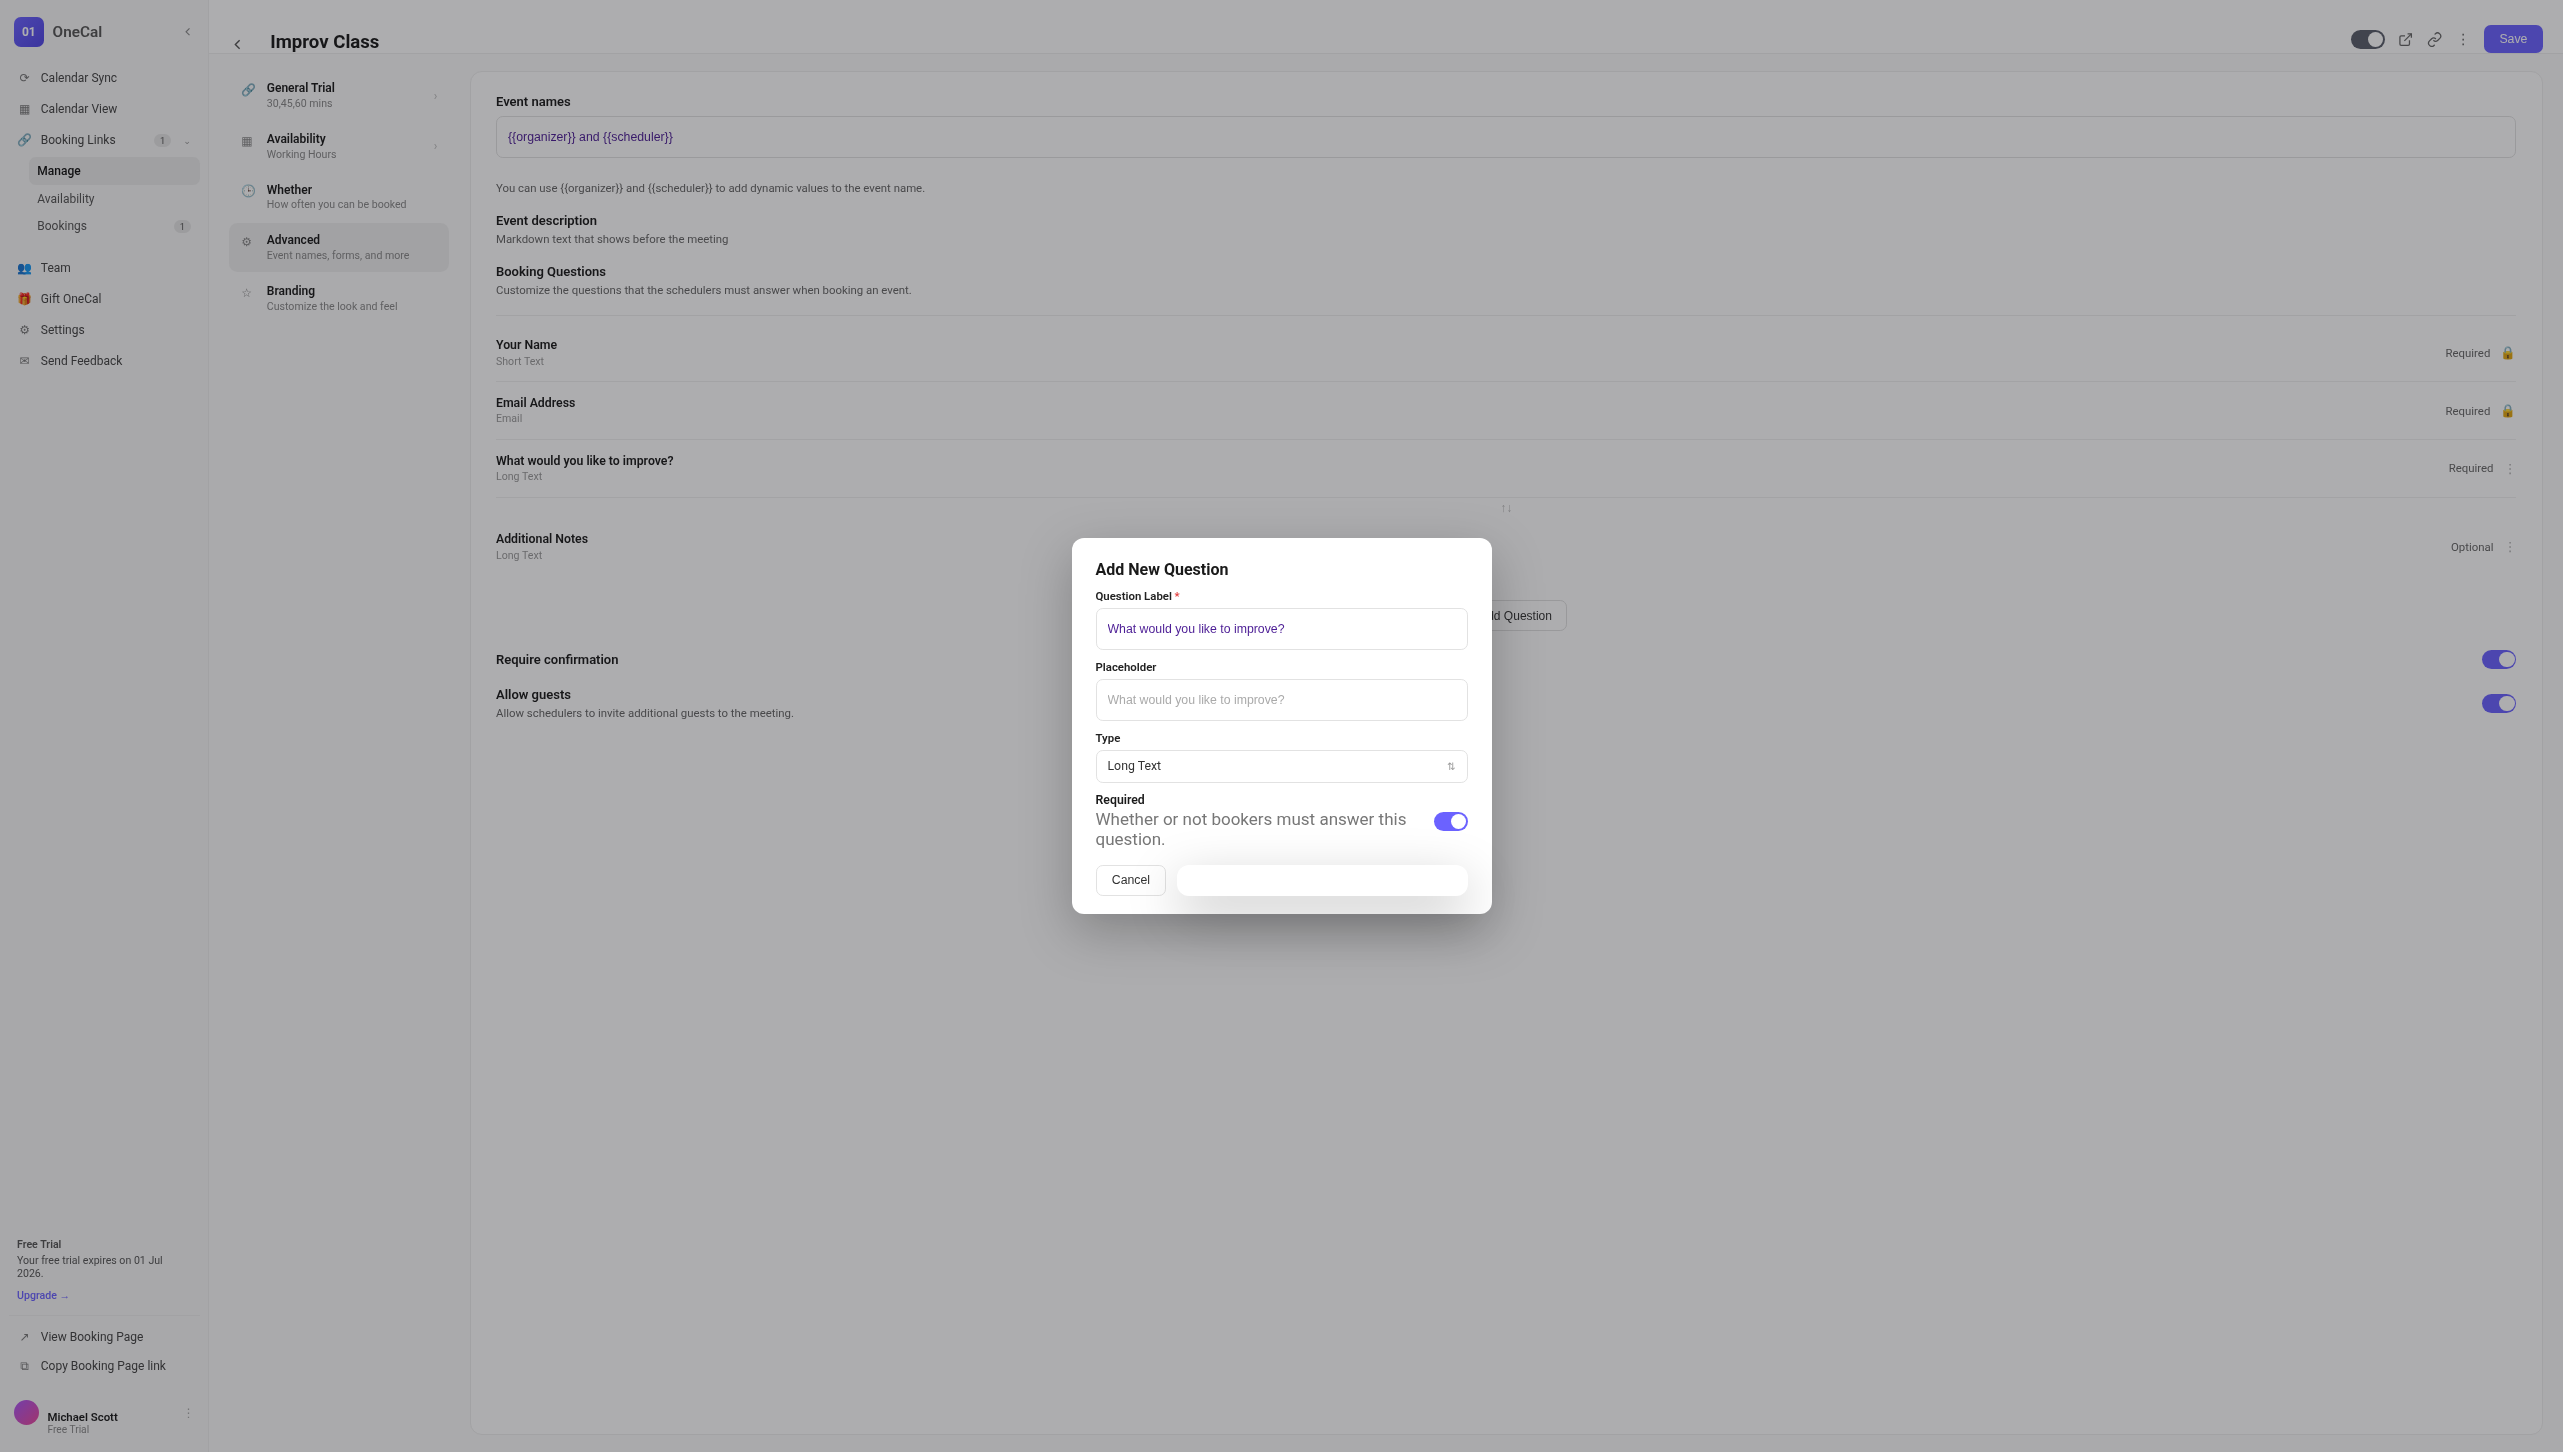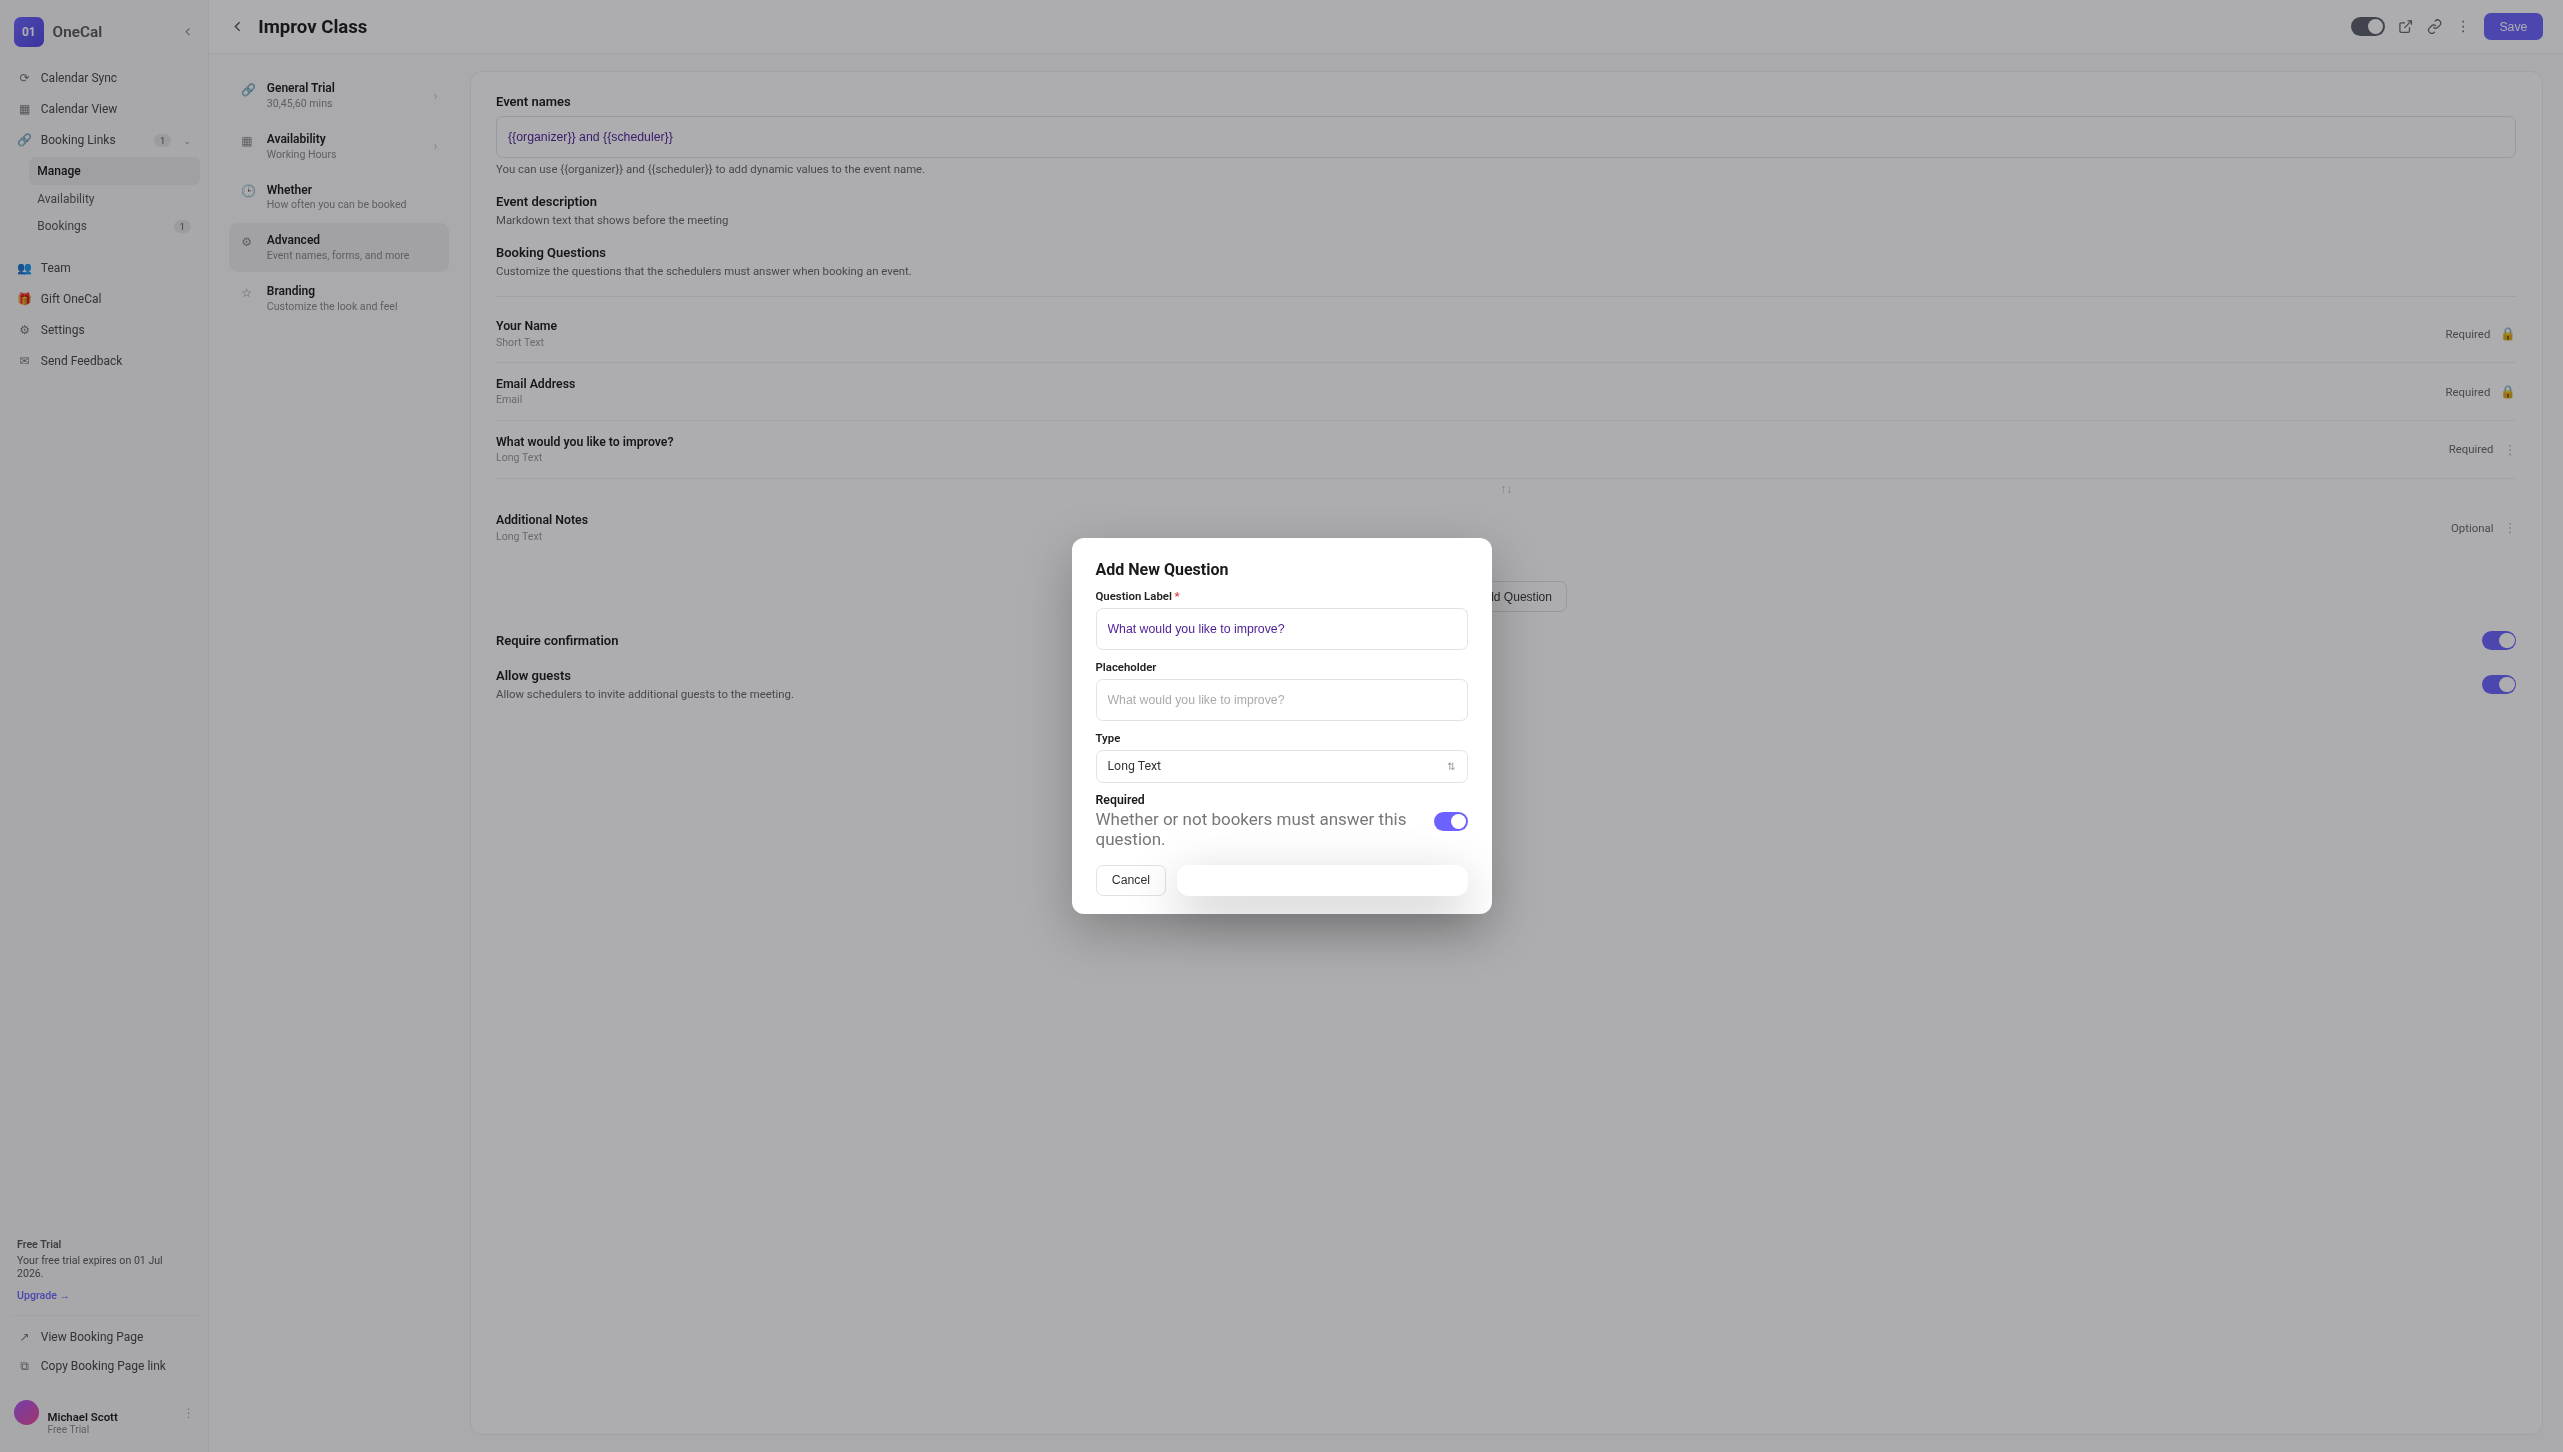--- a/index.html
+++ b/index.html
@@ -68,21 +68,21 @@
   }
   .user-meta { display:flex; flex-direction:column; }
   .user-name { font-size:11.4px; font-weight:600;margin-top:20px; }
   .user-plan { font-size:10.2px; color:#888; }
   .user-more { margin-left:auto; color:#aaa; cursor:pointer; }
 
   
   .main { flex:1; display:flex; flex-direction:column; overflow:hidden; }
 
   .topbar {
-    height:54px; display:flex; align-items:center; gap:12px;
+    height:54px; display:flex; align-items:flex-end; gap:24px;
     padding:0 20.3px; border-bottom:0.8px solid #eee; background:#fff;
   }
   .back-btn { font-size:15.3px; color:#555; cursor:pointer; }
   .page-title { font-size:18.6px; font-weight:700; }
   .top-actions { margin-left:auto; display:flex; align-items:center; gap:13.6px; }
   .icon-btn { color:#666; cursor:pointer; font-size:14.4px; }
 
   .toggle {
     width:34px; height:18.6px; background:#5a5e6b; border-radius:847px;
     position:relative; cursor:pointer;
@@ -346,21 +346,21 @@
             <div class="si-sub">Customize the look and feel</div>
           </div>
         </div>
       </div>
 
       <div class="panel">
 
         <div>
           <h3>Event names</h3>
           <input class="text-input" style="margin-top: 6.8px;" value="{{organizer}} and {{scheduler}}">
-          <div class="sub" style="margin-top:4px">You can use {{organizer}} and {{scheduler}} to add dynamic values to the event name.</div>
+          <div class="sub" style="margin-top:23px">You can use {{organizer}} and {{scheduler}} to add dynamic values to the event name.</div>
         </div>
 
         <div>
           <h3>Event description</h3>
           <div class="sub">Markdown text that shows before the meeting</div>
         </div>
 
         <div>
           <h3>Booking Questions</h3>
           <div class="sub">Customize the questions that the schedulers must answer when booking an event.</div>

